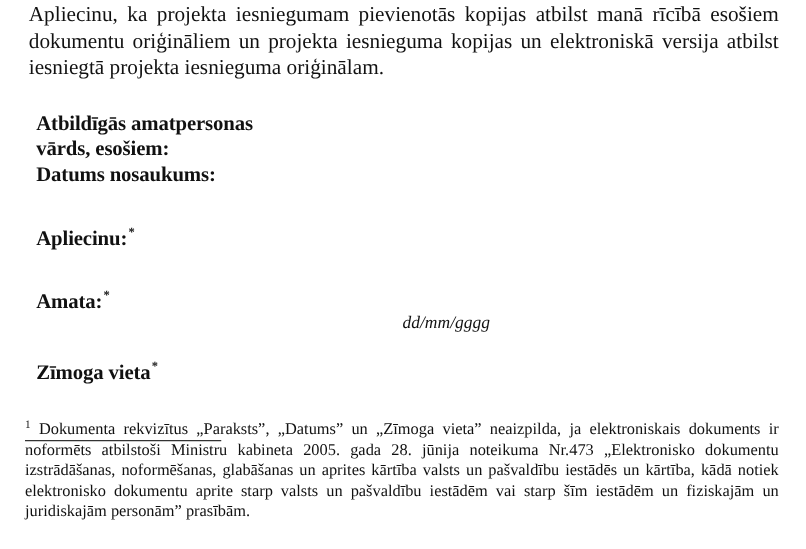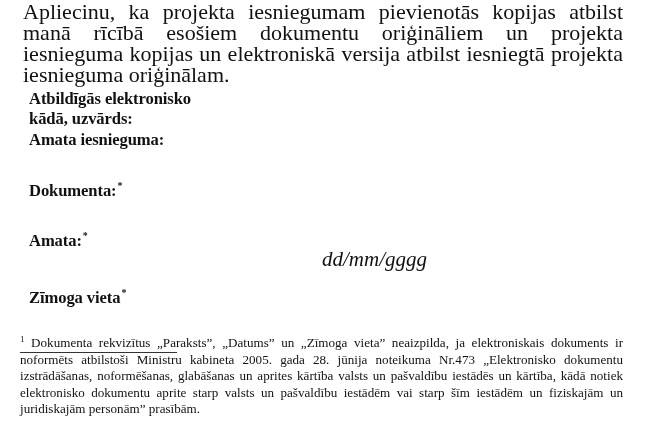--- a/index.html
+++ b/index.html
@@ -13,21 +13,21 @@
       position: relative;
       overflow: hidden;
       font-family: "Liberation Serif", "DejaVu Serif", serif;
       color: #111111;
     }
     .intro {
       position: absolute;
       left: 23px;
       top: 1px;
       width: 600px;
-      font-size: 22px;
+      font-size: 17px;
       line-height: 21px;
       text-align: justify;
       text-align-last: left;
       margin: 0;
     }
     .field {
       position: absolute;
       left: 29px;
       font-weight: bold;
       font-size: 16.6px;
@@ -39,21 +39,21 @@
       font-size: 10px;
       vertical-align: 7px;
       line-height: 0;
       margin-left: 1px;
     }
     .date-placeholder {
       position: absolute;
       left: 322px;
       top: 249px;
       font-style: italic;
-      font-size: 21px;
+      font-size: 14px;
       line-height: 20px;
       margin: 0;
     }
     .footnote-rule {
       position: absolute;
       left: 20px;
       top: 352px;
       width: 157px;
       height: 0;
       border-top: 1px solid #333333;
@@ -73,25 +73,25 @@
       font-size: 9px;
       vertical-align: 5px;
       line-height: 0;
     }
   </style>
 </head>
 <body>
 
 <p class="intro">Apliecinu, ka projekta iesniegumam pievienotās kopijas atbilst manā rīcībā esošiem dokumentu oriģināliem un projekta iesnieguma kopijas un elektroniskā versija atbilst iesniegtā projekta iesnieguma oriģinālam.</p>
 
-<p class="field" style="top:89px;">Atbildīgās elektronisko</p>
-<p class="field" style="top:109px;">kādā, uzvārds:</p>
-<p class="field" style="top:130px;">Amata iesnieguma:</p>
+<p class="field" style="top:89px;">Atbildīgās amatpersonas</p>
+<p class="field" style="top:109px;">vārds, esošiem:</p>
+<p class="field" style="top:130px;">Datums nosaukums:</p>
 
-<p class="field" style="top:181px;"><span>Dokumenta:</span><sup>*</sup></p>
+<p class="field" style="top:181px;"><span>Apliecinu:</span><sup>*</sup></p>
 
 <p class="field" style="top:231px;"><span>Amata:</span><sup>*</sup></p>
 
 <p class="date-placeholder">dd/mm/gggg</p>
 
 <p class="field" style="top:288px;"><span>Zīmoga vieta</span><sup>*</sup></p>
 
 <div class="footnote-rule"></div>
 
 <p class="footnote"><sup>1</sup><span> Dokumenta rekvizītus „Paraksts”, „Datums” un  „Zīmoga vieta” neaizpilda, ja elektroniskais dokuments ir noformēts atbilstoši Ministru kabineta 2005. gada 28. jūnija noteikuma Nr.473 „Elektronisko dokumentu izstrādāšanas, noformēšanas, glabāšanas un aprites kārtība valsts un pašvaldību iestādēs un kārtība, kādā notiek elektronisko dokumentu aprite starp valsts un pašvaldību iestādēm vai starp šīm iestādēm un fiziskajām un juridiskajām personām” prasībām.</span></p>

